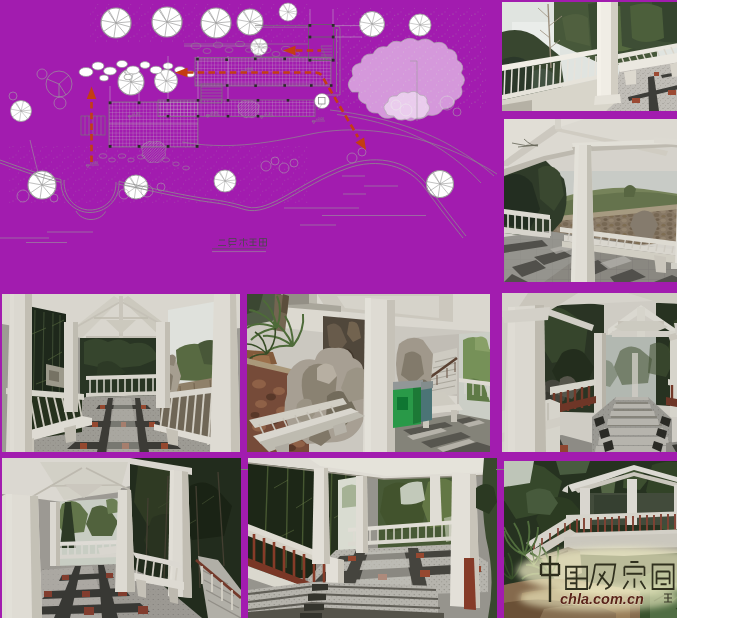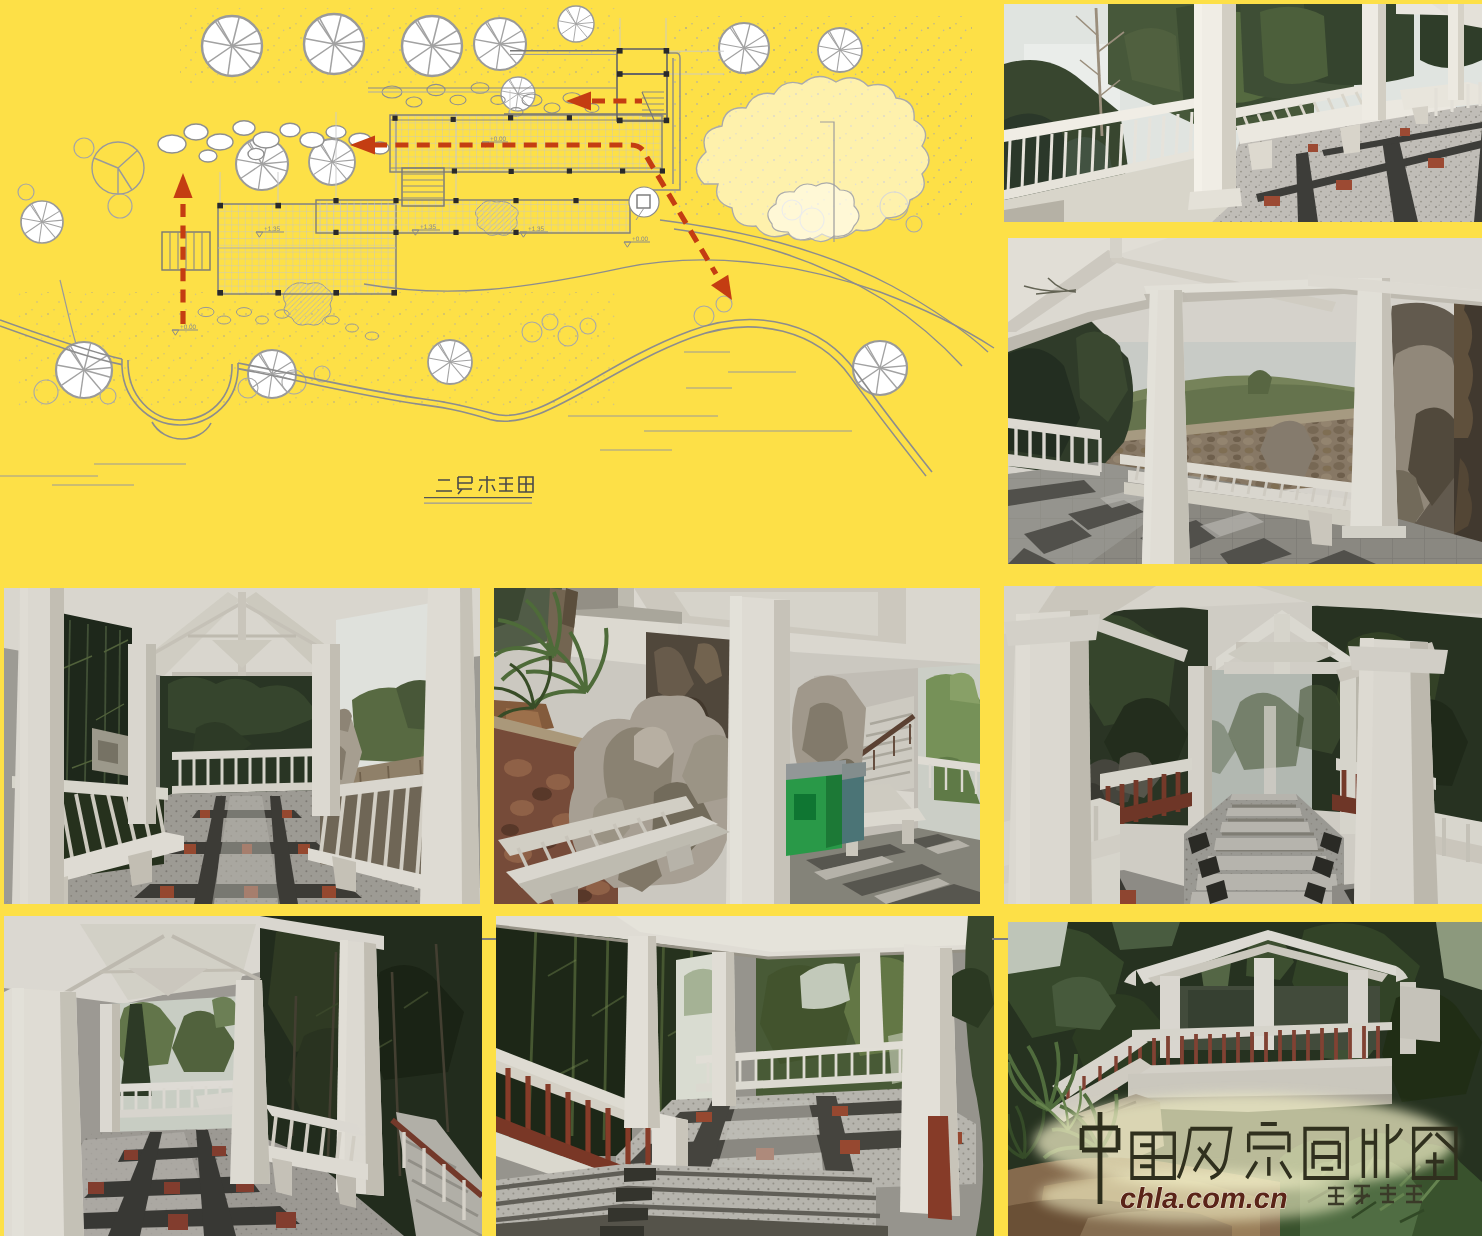--- a/index.html
+++ b/index.html
@@ -1,16 +1,16 @@
 <!DOCTYPE html>
 <html><head>
 <meta charset="utf-8">
 <style>
 html,body{margin:0;padding:0;background:#fff;}
-#c{position:relative;width:741px;height:618px;background:#fde047;overflow:hidden;font-family:"Liberation Sans",sans-serif;}
+#c{position:relative;width:677px;height:618px;background:#a21caf;overflow:hidden;font-family:"Liberation Sans",sans-serif;}
 .ph{position:absolute;display:block;}
 </style>
 </head>
 <body>
 <div id="c">
 
 <svg class="ph" style="left:0;top:0" width="500" height="266" viewBox="0 0 500 266">
 <defs>
 <g id="rt">
 <circle r="10" fill="#fff" stroke="#9a9a9a" stroke-width="0.8"></circle>

